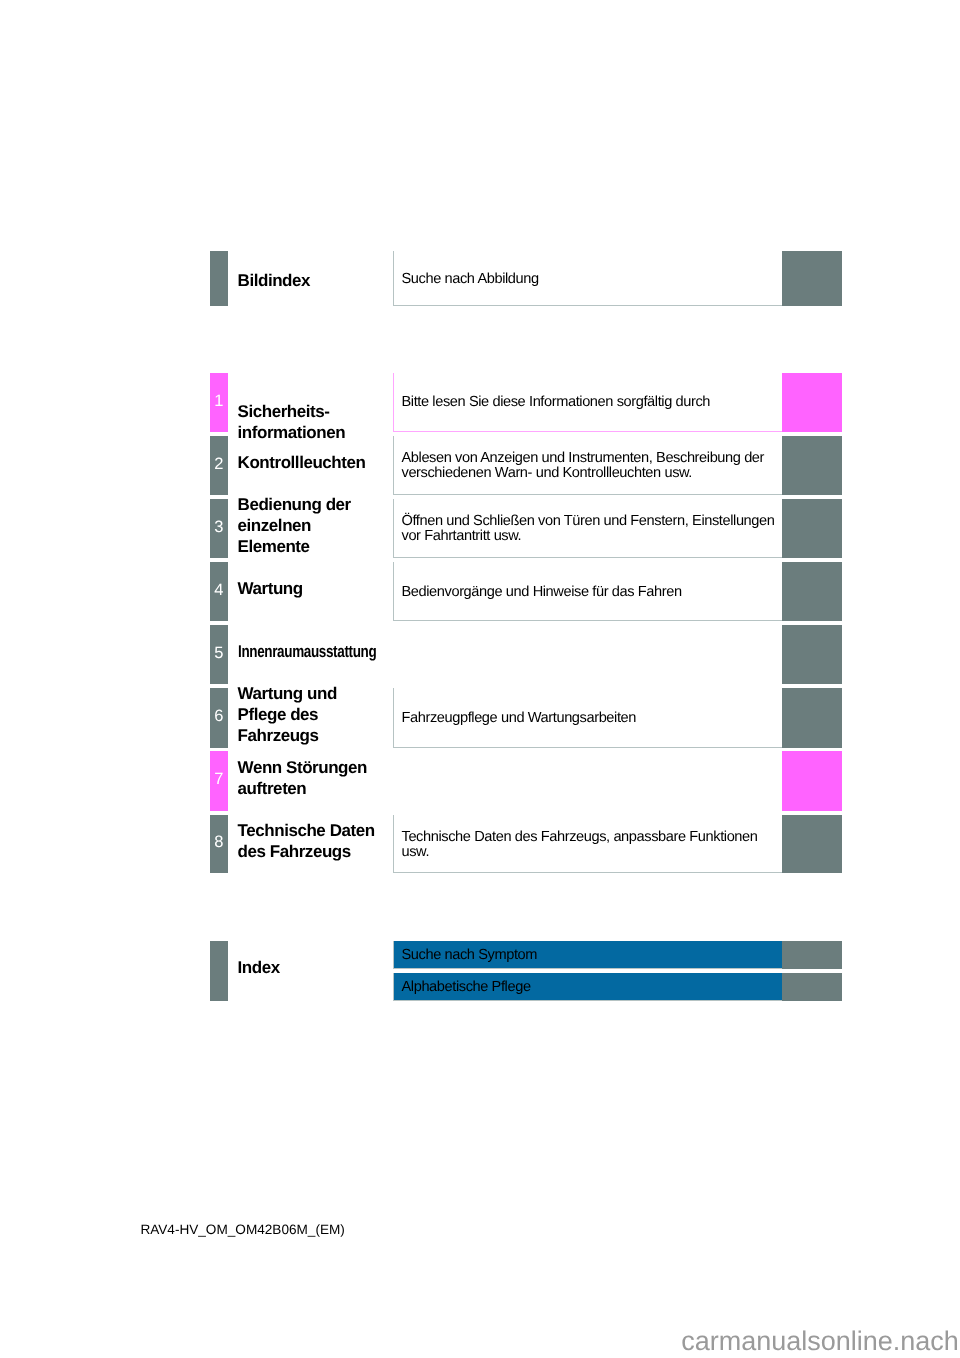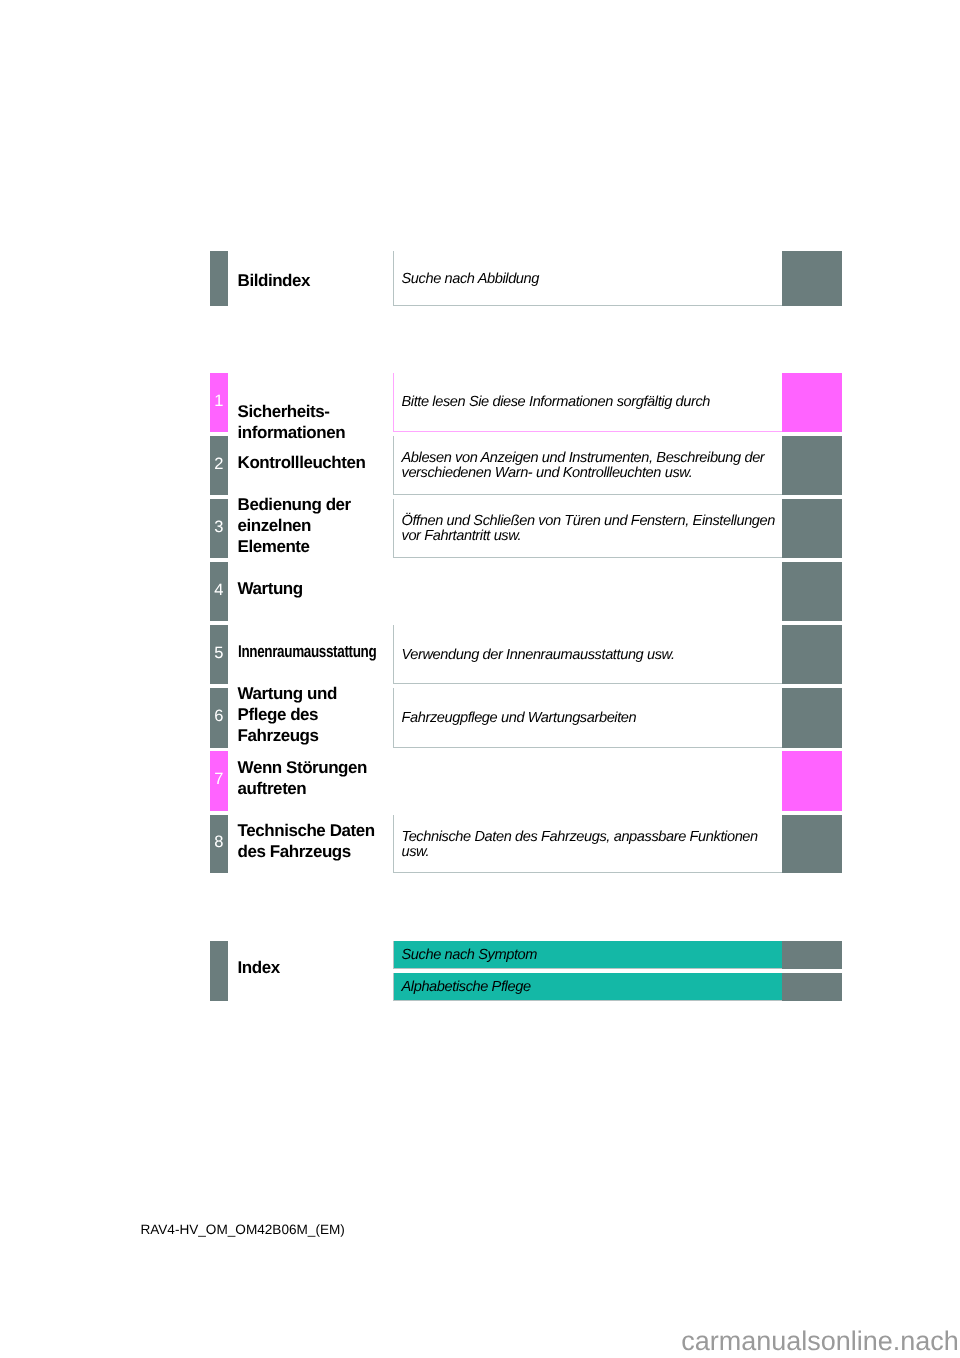--- a/index.html
+++ b/index.html
@@ -53,32 +53,32 @@
     background:#fff;
     font-size:14.6px;
     letter-spacing:-0.4px;
     color:#000;
     line-height:15px;
     padding:2.0px 60px 0 7.6px;
     display:flex;
     align-items:center;
   }
   .desc.pink { border-color:#FFA6FF; border-top:none; }
-  .desc > span, .idxbox > span { display:block; transform:translateZ(0);font-style:italic; }
+  .desc > span, .idxbox > span { display:block; transform:translateZ(0); }
 
   .swatch { position:absolute; left:782px; width:59.6px; background:#6B7D7D; }
   .swatch.pink { background:#FF63FF; }
 
   .idxbox {
     position:absolute;
     left:392.9px;
     width:449.5px;
     border:1px solid #b6c3c3;
     border-top:none;
-    background:#14b8a6;
+    background:#0369a1;
     font-size:14.6px;
     letter-spacing:-0.4px;
     color:#000;
     line-height:15px;
     padding:2.0px 60px 0 7.6px;
     display:flex;
     align-items:center;
   }
 
   .footer-code { position:absolute; left:140.4px; top:1221.6px; font-size:13.6px; color:#000; }
@@ -120,29 +120,29 @@
   <div class="title" style="top:494.0px">Bedienung der einzelnen Elemente</div>
   <div class="desc" style="top:498.9px;height:59.2px">
       <span>Öffnen und Schließen von Türen und Fenstern, Einstellungen vor Fahrtantritt usw.</span>
     </div>
   <div class="swatch" style="top:498.9px;height:59.2px"></div>
 
   <div class="tab" style="top:562.3px;height:59.2px">
       <span>4</span>
     </div>
   <div class="title" style="top:578.0px">Wartung</div>
+  <div class="desc" style="top:562.3px;height:59.2px">
+      <span>Bedienvorgänge und Hinweise für das Fahren</span>
+    </div>
   <div class="swatch" style="top:562.3px;height:59.2px"></div>
 
   <div class="tab" style="top:624.9px;height:59.6px">
       <span>5</span>
     </div>
   <div class="title narrow" style="top:640.5px;transform:scaleX(0.794)">Innenraumausstattung</div>
-  <div class="desc" style="top:624.9px;height:59.6px">
-      <span>Verwendung der Innenraumausstattung usw.</span>
-    </div>
   <div class="swatch" style="top:624.9px;height:59.6px"></div>
 
   <div class="tab" style="top:688px;height:59.6px">
       <span>6</span>
     </div>
   <div class="title" style="top:683.2px">Wartung und Pflege des Fahrzeugs</div>
   <div class="desc" style="top:688px;height:59.6px">
       <span>Fahrzeugpflege und Wartungsarbeiten</span>
     </div>
   <div class="swatch" style="top:688px;height:59.6px"></div>

